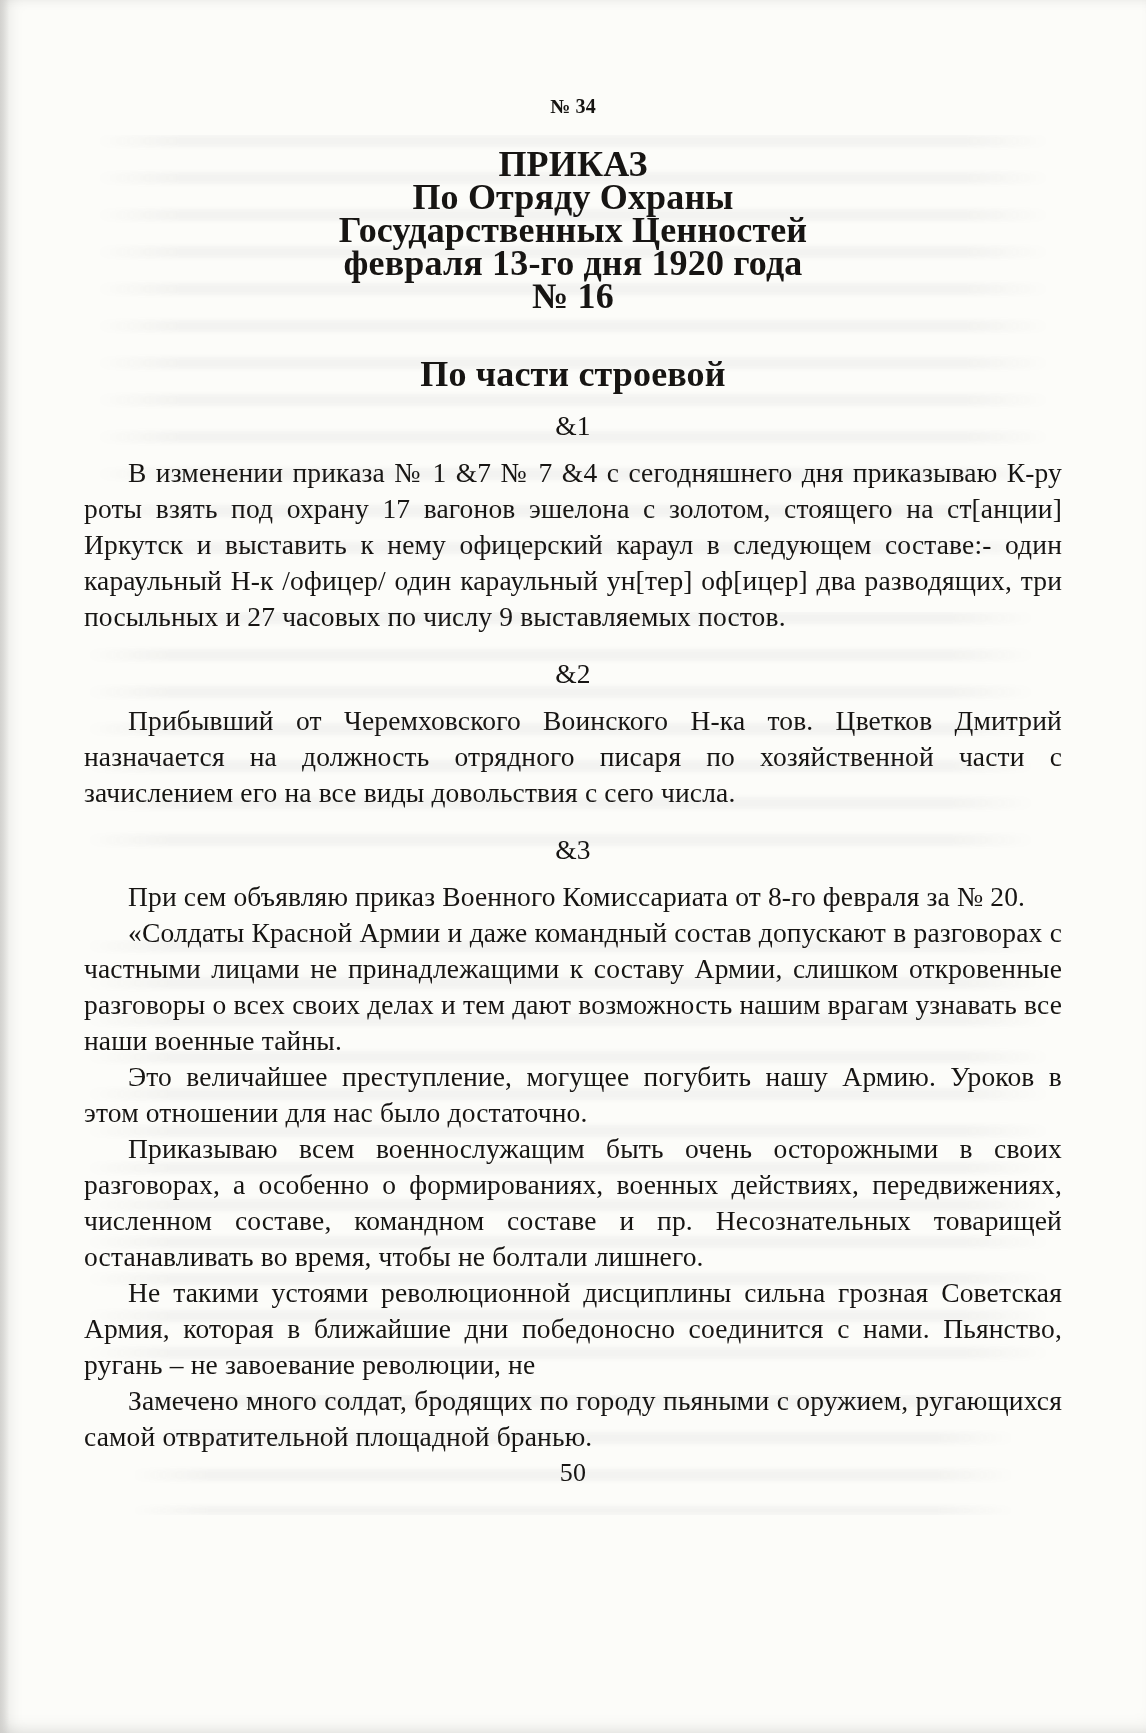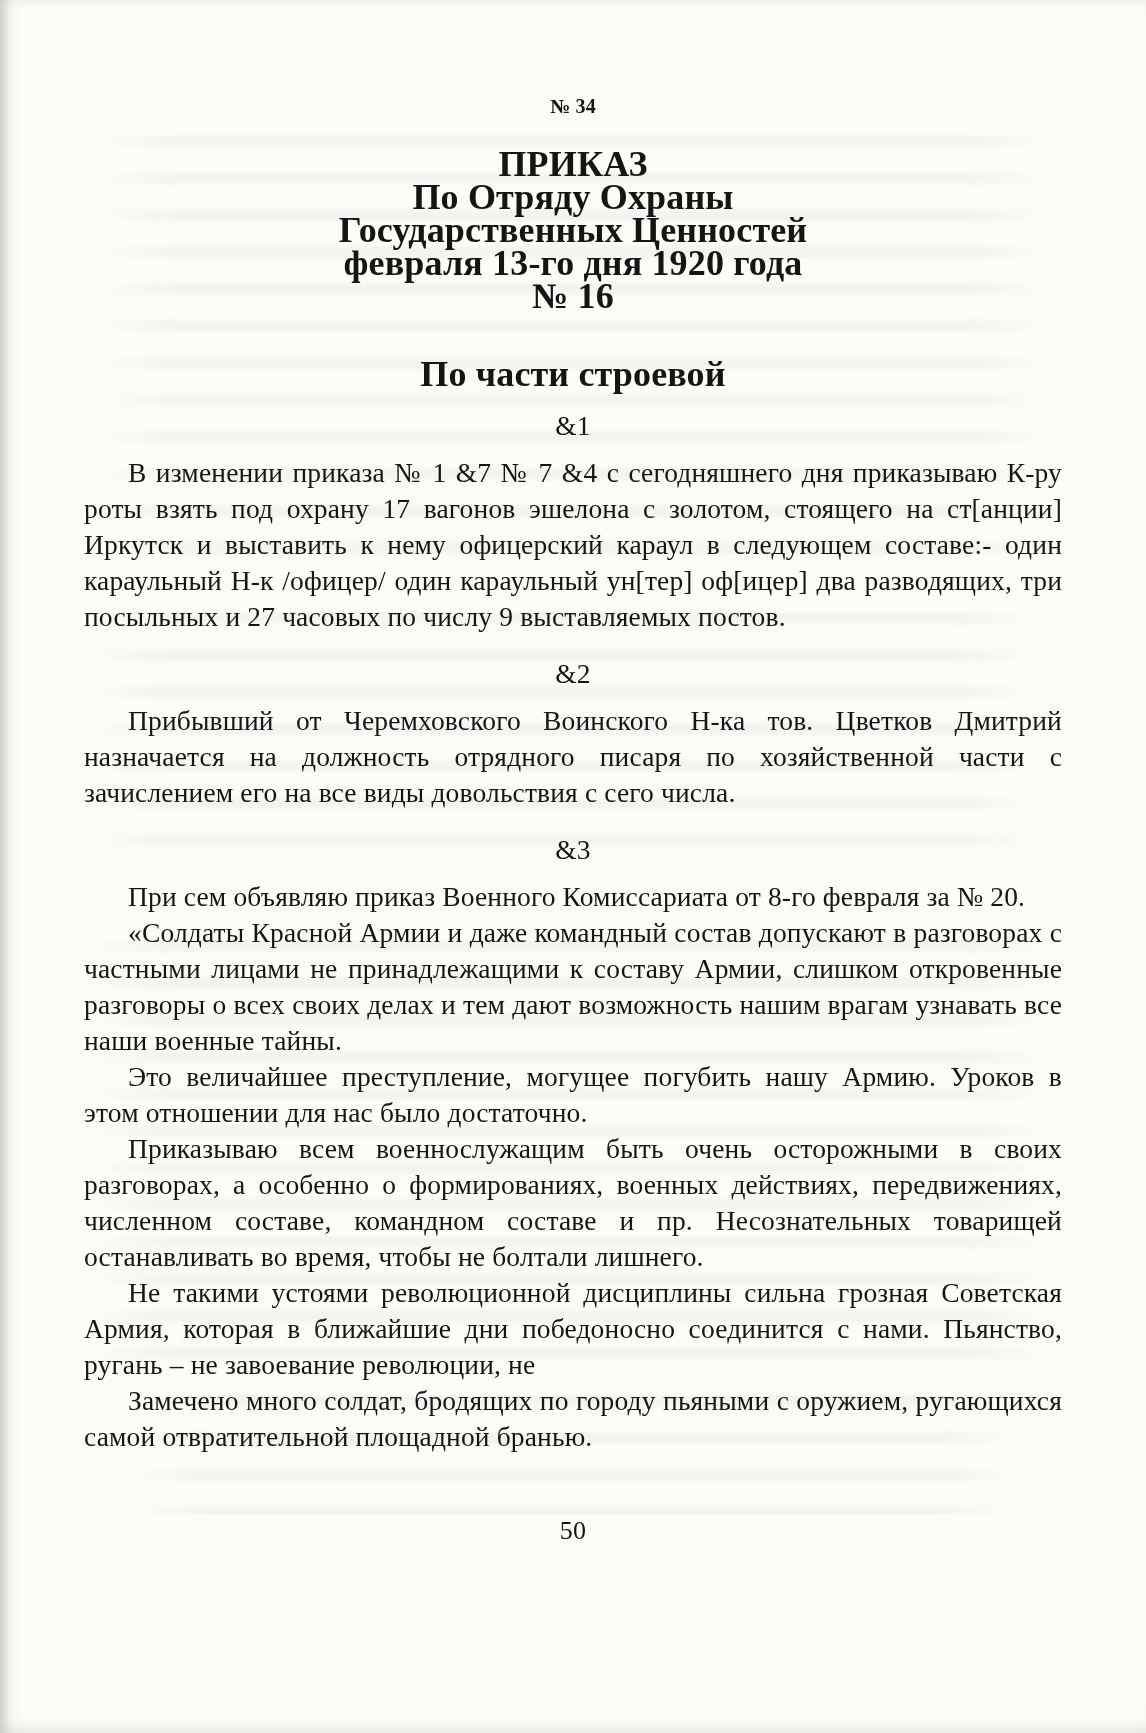--- a/index.html
+++ b/index.html
@@ -78,21 +78,20 @@
     margin: 0;
     text-align: justify;
     text-indent: 44px;
   }
 
   .pageno {
     position: relative;
     z-index: 1;
     text-align: center;
     font-size: 26px;
-    margin-top: 58px;
   }
 </style>
 </head>
 <body>
 
 <div class="page">
 
   <div class="bleed-band b1"></div>
   <div class="bleed-band b2"></div>
   <div class="bleed-band b3"></div>

